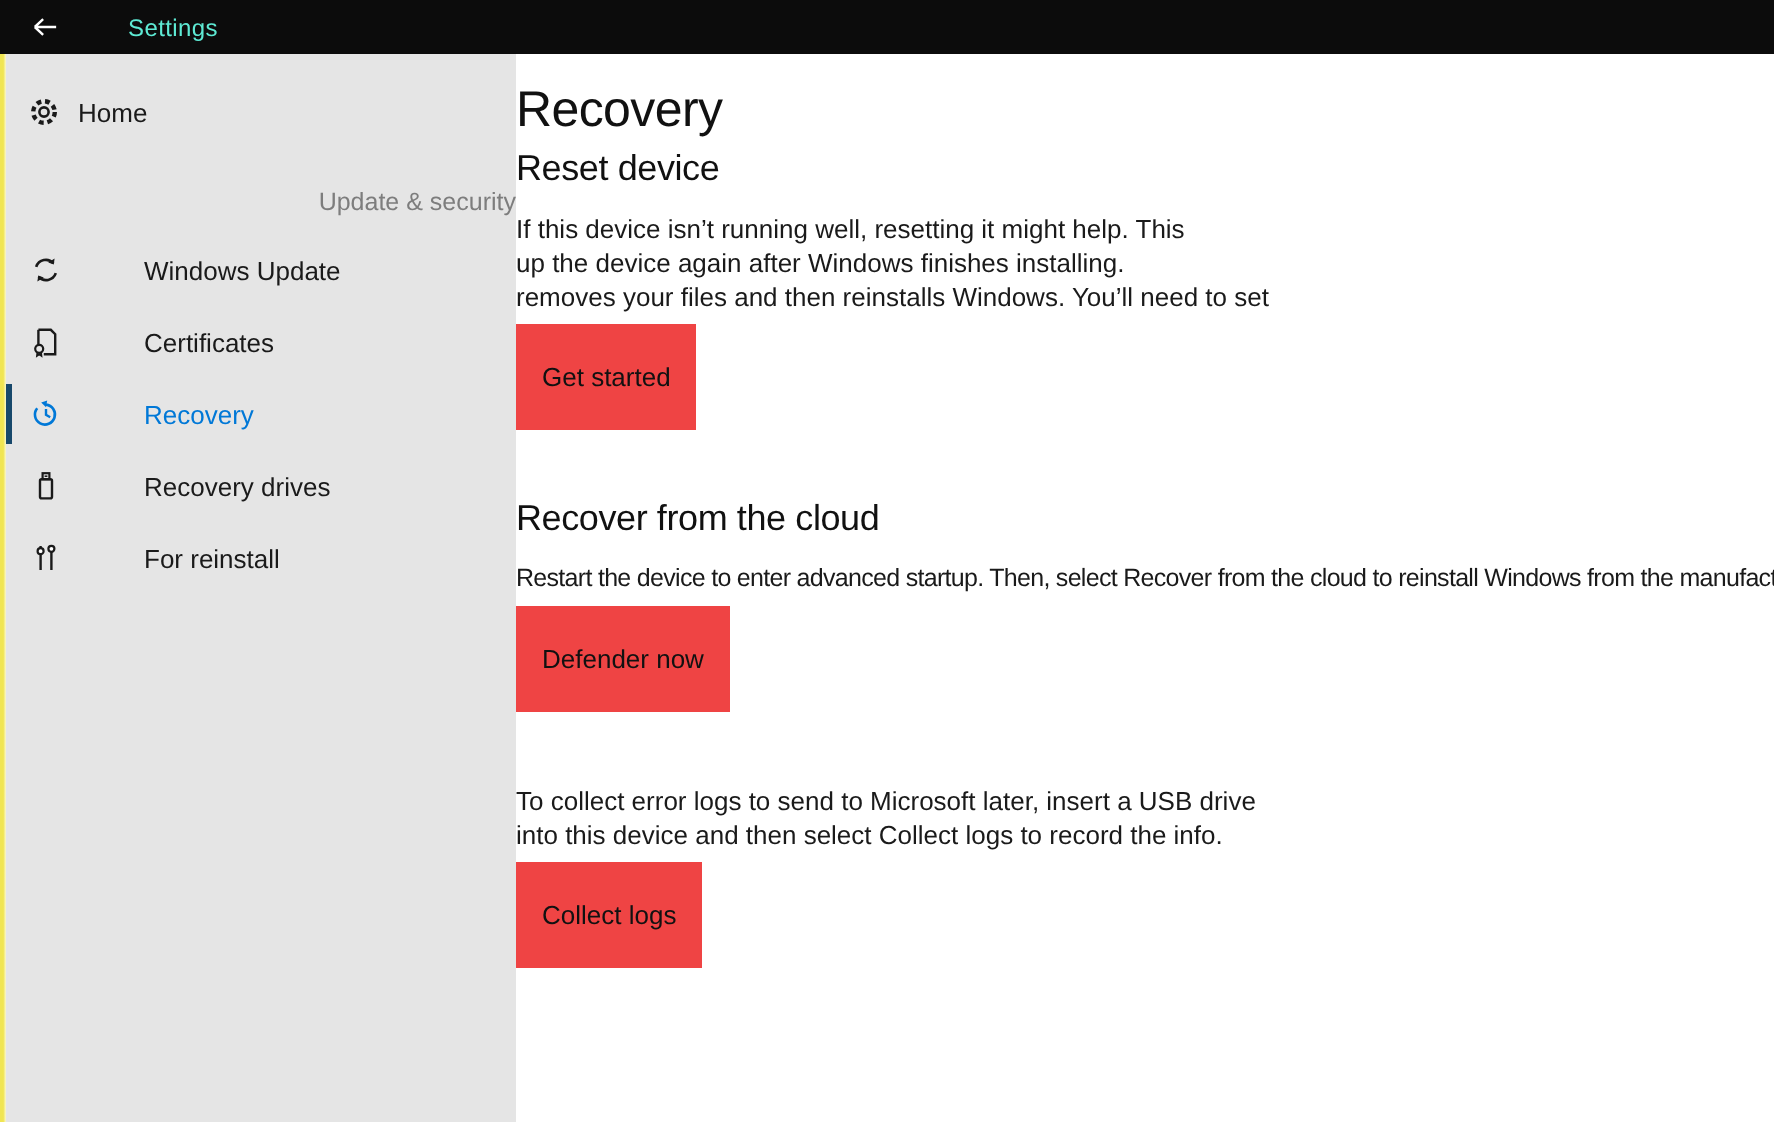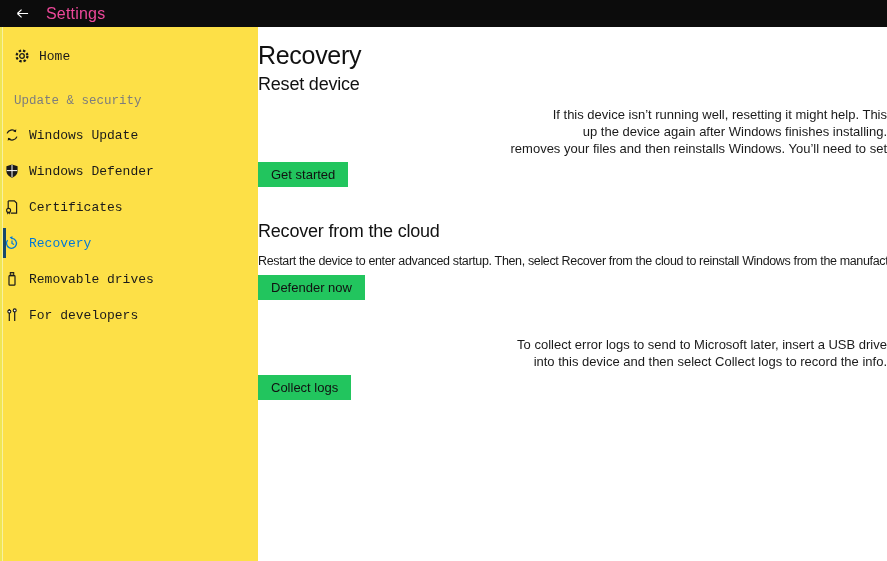--- a/index.html
+++ b/index.html
@@ -13,44 +13,44 @@
   
   .titlebar{
     position:absolute;top:0;left:0;right:0;height:27px;
     background:#0c0c0c;display:flex;align-items:center;
   }
   .back-btn{
     width:44px;height:27px;display:flex;align-items:center;justify-content:center;
     color:#ffffff;cursor:pointer;flex:0 0 auto;
   }
   .titlebar-title{
-    color:#ec4899;font-size:16px;margin-left:2px;letter-spacing:0.2px;
+    color:#5eead4;font-size:12px;margin-left:20px;letter-spacing:0.2px;
   }
   
   .edge-line{
     position:absolute;left:0;top:27px;bottom:0;width:3px;
     background:linear-gradient(90deg,#f0e552 0%,#f0e552 55%,#fbf8cf 100%);
     z-index:5;
   }
   
   .sidebar{
-    position:absolute;left:0;top:27px;bottom:0;width:258px;background:#fde047;font-family:Liberation Mono, monospace;
+    position:absolute;left:0;top:27px;bottom:0;width:258px;background:#e5e5e5;
   }
   .side-item{
     height:30px;margin-top:14px;display:flex;align-items:center;
     padding-left:14px;cursor:pointer;position:relative;font-size:13px;
   }
   .group-label{
     margin-top:22px;padding-left:14px;font-size:12.5px;color:#7d7d7d;
-    height:16px;line-height:16px;
+    height:16px;line-height:16px;text-align:right;
   }
   .nav-list{margin-top:8px;}
   .nav-item{
-    height:36px;display:flex;align-items:center;padding-left:4px;
-    cursor:pointer;position:relative;font-size:13px;color:#1a1a1a;
+    height:36px;display:flex;align-items:center;padding-left:15px;
+    cursor:pointer;position:relative;font-size:13px;color:#1a1a1a;gap:32px;
   }
   .nav-item .icon,.side-item .icon{
     width:16px;height:16px;flex:0 0 auto;display:flex;align-items:center;justify-content:center;
   }
   .nav-item .label,.side-item .label{margin-left:9px;white-space:nowrap;}
   .nav-item.selected{color:#0078d7;}
   .nav-item.selected .accent-bar{
     position:absolute;left:2px;top:3px;width:4px;height:30px;background:#17486b;
   }
   svg.ic{display:block;}
@@ -64,26 +64,26 @@
     letter-spacing:-0.3px;
   }
   .section{margin-top:36px;}
   .section.first{margin-top:2px;}
   .section.s2{margin-top:32px;}
   .section h2{
     margin:0;font-size:18px;font-weight:400;line-height:24px;color:#111;
     letter-spacing:-0.2px;
   }
   .body-text{margin-top:10px;font-size:13px;line-height:17px;color:#1a1a1a;}
-  .body-text .line{white-space:nowrap;text-align:right;}
+  .body-text .line{white-space:nowrap;}
   .body-text.oneline{font-size:12.5px;letter-spacing:-0.35px;white-space:nowrap;}
   .win-btn{
-    margin-top:5px;display:inline-block;background:#22c55e;border:none;
+    margin-top:5px;display:inline-block;background:#ef4444;border:none;
     font-family:inherit;font-size:13px;color:#111;
-    padding:5px 13px;min-width:66px;text-align:center;cursor:pointer;
+    padding:19px 13px;min-width:66px;text-align:center;cursor:pointer;
   }
 </style>
 </head>
 <body>
 
 <div class="titlebar">
   <div class="back-btn">
     <span class="icon">
       <svg class="ic" width="15" height="13" viewBox="0 0 16 14">
         <path d="M2.5 7 H14 M2.5 7 L7 2.8 M2.5 7 L7 11.2" fill="none" stroke="#ffffff" stroke-width="1.3"></path>
@@ -116,30 +116,20 @@
         <svg class="ic" width="16" height="16" viewBox="0 0 16 16" stroke="currentColor">
           <path d="M12.9 9.6 A5.1 5.1 0 0 1 4.3 11.4" fill="none" stroke-width="1.3"></path>
           <path d="M3.1 6.4 A5.1 5.1 0 0 1 11.7 4.6" fill="none" stroke-width="1.3"></path>
           <path d="M3.7 13.8 L4.1 10.7 L6.9 11.8 Z" fill="currentColor" stroke="none"></path>
           <path d="M12.3 2.2 L11.9 5.3 L9.1 4.2 Z" fill="currentColor" stroke="none"></path>
         </svg>
       </span>
       <span class="label">Windows Update</span>
     </div>
 
-    <div class="nav-item">
-      <span class="icon">
-        <svg class="ic" width="16" height="16" viewBox="0 0 16 16">
-          <path d="M8 1.4 L13.6 3.3 V7.8 C13.6 11.3 11.2 13.6 8 14.7 C4.8 13.6 2.4 11.3 2.4 7.8 V3.3 Z" fill="currentColor" stroke="none"></path>
-          <path d="M8 1.8 V14.2" stroke="#ffffff" stroke-width="1"></path>
-          <path d="M2.8 7.6 H13.2" stroke="#ffffff" stroke-width="1"></path>
-        </svg>
-      </span>
-      <span class="label">Windows Defender</span>
-    </div>
 
     <div class="nav-item">
       <span class="icon">
         <svg class="ic" width="16" height="16" viewBox="0 0 16 16" stroke="currentColor">
           <path d="M4.2 1.9 H10.4 L12.6 4.1 V14.1 H6.9" fill="none" stroke-width="1.2"></path>
           <path d="M4.2 1.9 V9.2" fill="none" stroke-width="1.2"></path>
           <circle cx="4.6" cy="11.4" r="2" fill="none" stroke-width="1.1"></circle>
           <path d="M3.7 13.1 L3.5 14.9 L4.6 14.1 L5.7 14.9 L5.5 13.1" fill="none" stroke-width="0.9"></path>
         </svg>
       </span>
@@ -159,33 +149,33 @@
     </div>
 
     <div class="nav-item">
       <span class="icon">
         <svg class="ic" width="16" height="16" viewBox="0 0 16 16" stroke="currentColor">
           <rect x="5" y="4.6" width="6" height="9.6" rx="0.8" fill="none" stroke-width="1.2"></rect>
           <rect x="6.3" y="1.6" width="3.4" height="3" fill="none" stroke-width="1.1"></rect>
           <path d="M7.3 3.1 h1.4" fill="none" stroke-width="0.8"></path>
         </svg>
       </span>
-      <span class="label">Removable drives</span>
+      <span class="label">Recovery drives</span>
     </div>
 
     <div class="nav-item">
       <span class="icon">
         <svg class="ic" width="16" height="16" viewBox="0 0 16 16" stroke="currentColor">
           <path d="M5.3 2 V14" fill="none" stroke-width="1.2"></path>
           <path d="M10.7 2 V14" fill="none" stroke-width="1.2"></path>
           <circle cx="5.3" cy="4.6" r="1.5" fill="#ffffff" stroke-width="1.1"></circle>
           <circle cx="10.7" cy="3.4" r="1.5" fill="#ffffff" stroke-width="1.1"></circle>
         </svg>
       </span>
-      <span class="label">For developers</span>
+      <span class="label">For reinstall</span>
     </div>
 
 
   </div>
 </div>
 
 <div class="main">
   <h1 class="page-title">Recovery</h1>
 
   <div class="section first">

